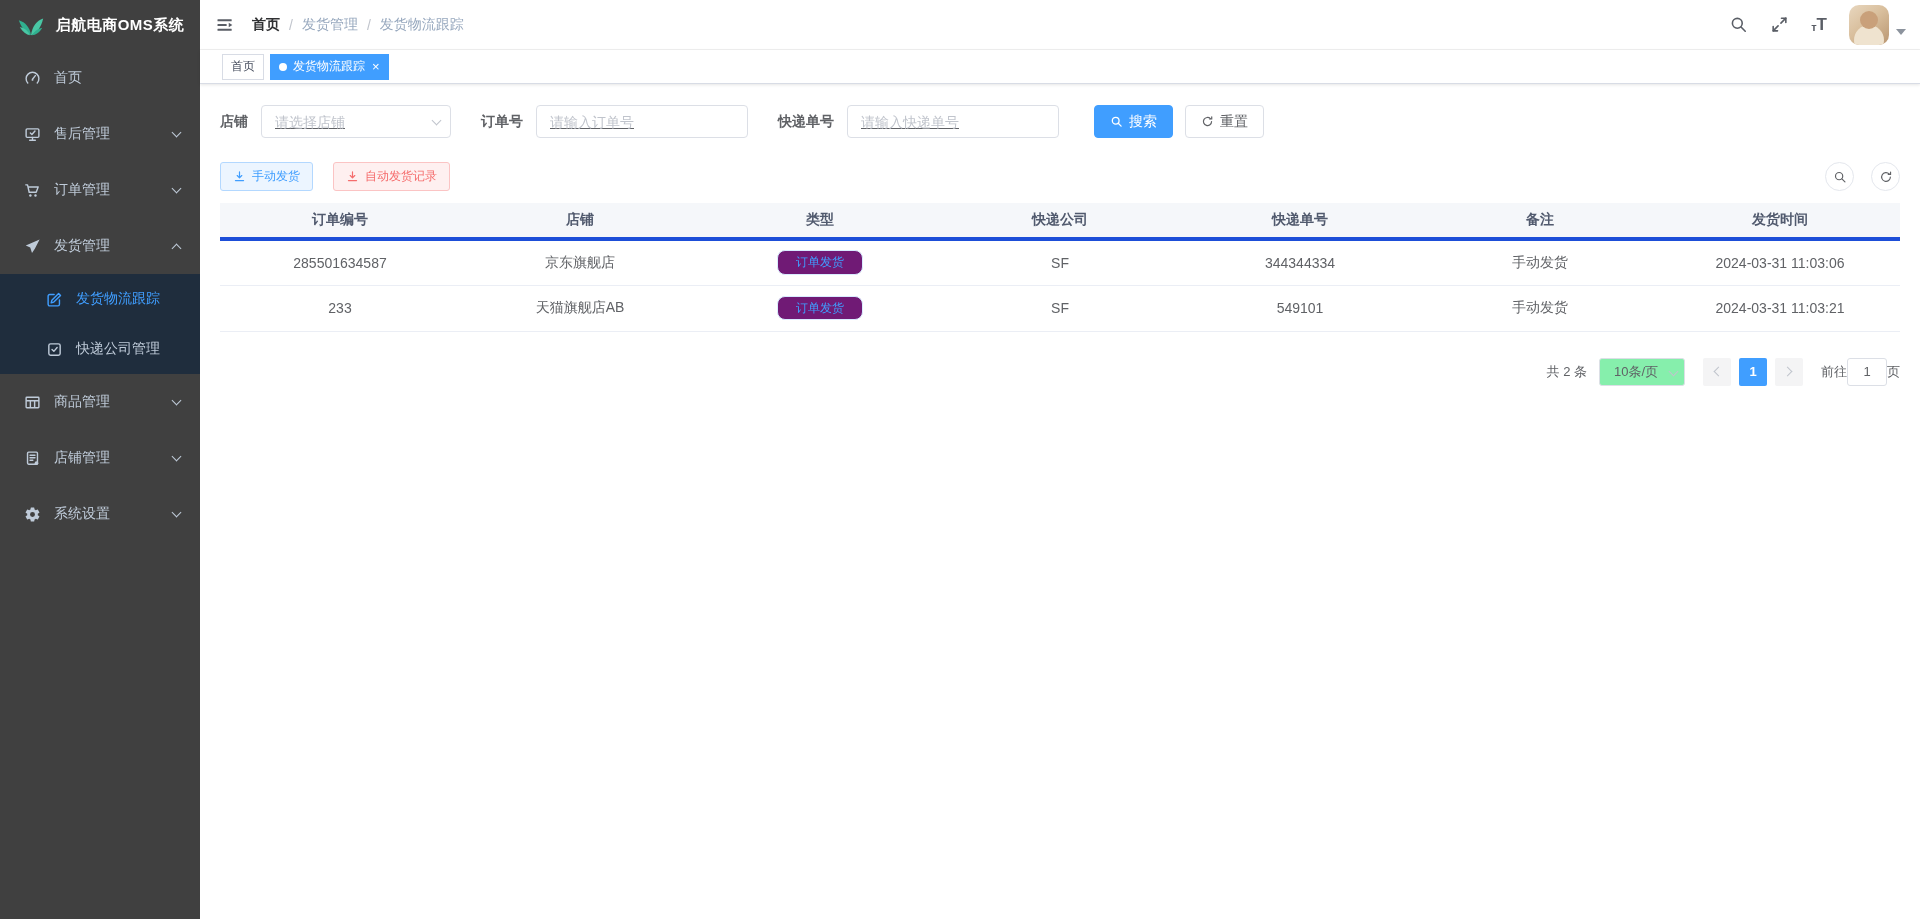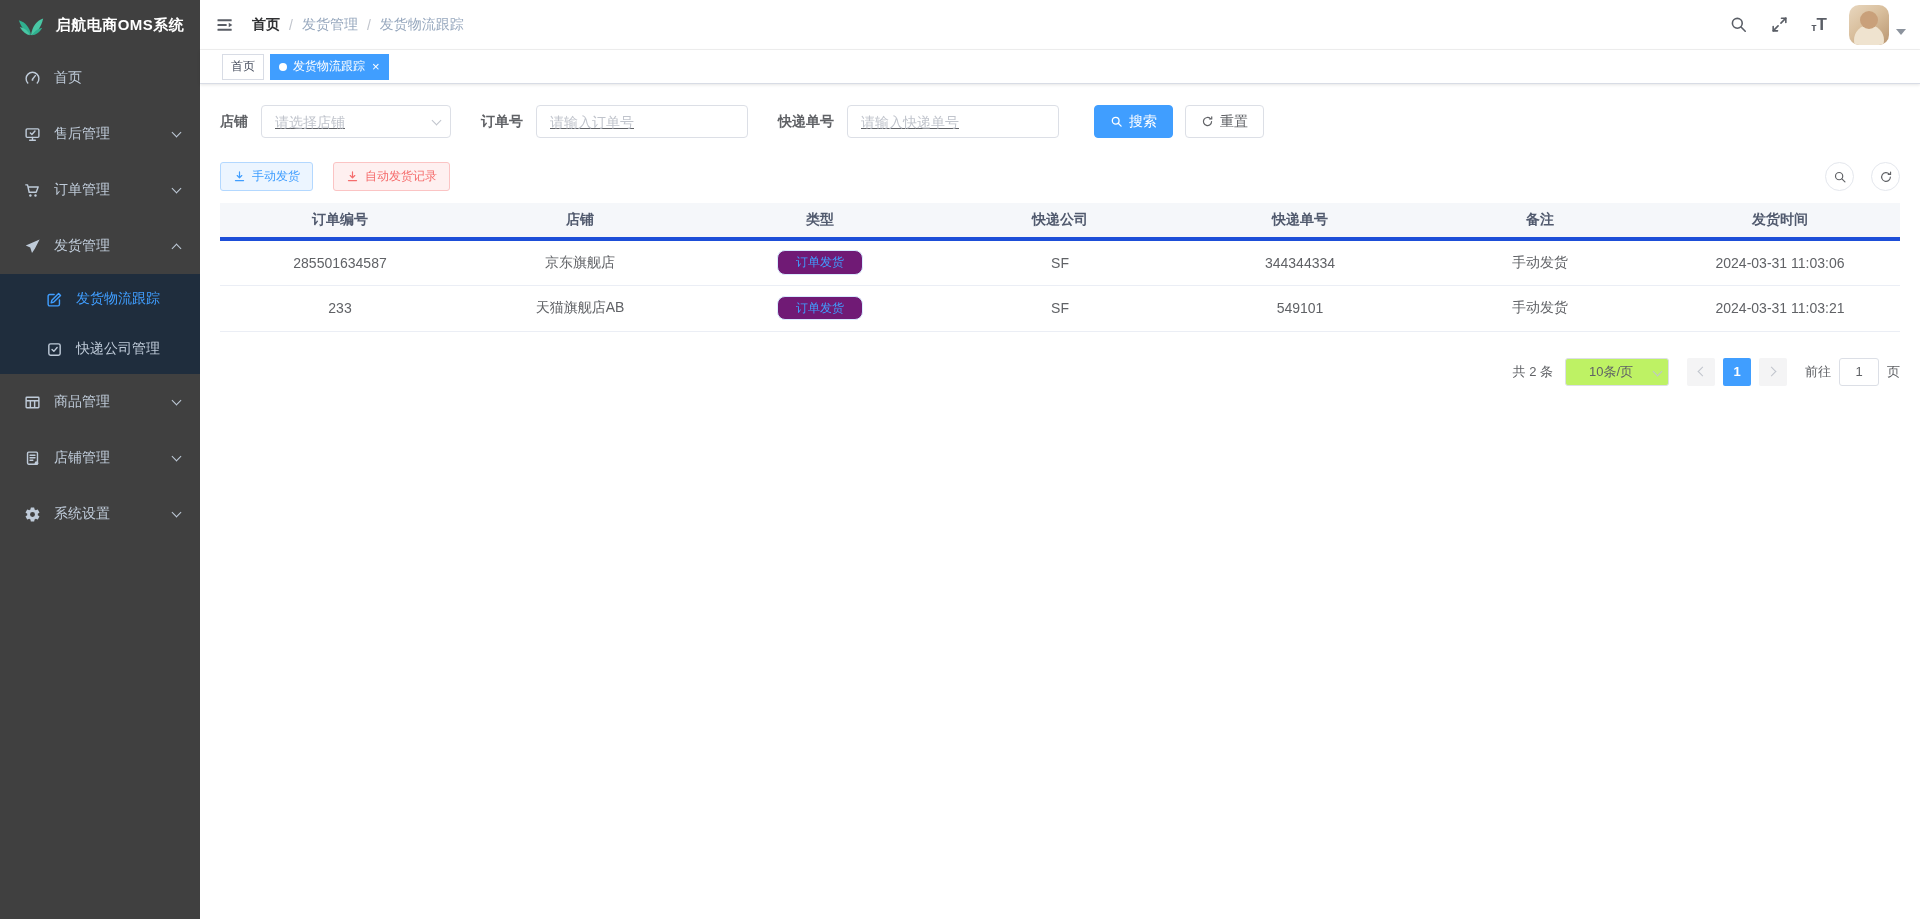--- a/index.html
+++ b/index.html
@@ -75,28 +75,28 @@
   
   .data-table { width:100%; margin-top:12px; border-collapse:collapse; table-layout:fixed; }
   .data-table th { height:36px; background:#f5f7fa; color:#515a6e; font-weight:bold; font-size:14px; text-align:center; border-bottom:4px solid #1d4ed8; }
   .data-table td { height:46px; text-align:center; font-size:14px; color:#606266; border-bottom:1px solid #ebeef5; background:#fff; }
   .type-tag { display:inline-block; padding:3px 18px; font-size:12px; line-height:1.4; color:#409eff; background:#701a75; border:1px solid #d9ecff; border-radius:8px; cursor:default; }
 
   
   .pagination { display:flex; align-items:center; justify-content:flex-end; margin-top:26px; font-size:13px; color:#606266; }
   .pg-total { margin-right:12px; }
   .pg-size { position:relative; margin-right:14px; }
-  .pg-size-box { width:104px; height:28px; border:1px solid #dcdfe6; border-radius:3px; display:flex; align-items:center; justify-content:center; cursor:pointer; color:#606266; background:#bef264; padding-right:12px; }
+  .pg-size-box { width:86px; height:28px; border:1px solid #dcdfe6; border-radius:3px; display:flex; align-items:center; justify-content:center; cursor:pointer; color:#606266; background:#86efac; padding-right:12px; }
   .pg-size .select-chev { top:10px; right:8px; }
   .pg-btn { min-width:28px; height:28px; border:none; border-radius:2px; background:#f4f4f5; display:flex; align-items:center; justify-content:center; cursor:pointer; margin:0 4px; }
   .pg-arrow { width:7px; height:7px; border-right:1.6px solid #c0c4cc; border-bottom:1.6px solid #c0c4cc; }
   .pg-arrow.left { transform:rotate(135deg); margin-left:3px; }
   .pg-arrow.right { transform:rotate(-45deg); margin-right:3px; }
   .pg-page { background:#409eff; color:#fff; font-weight:bold; font-size:13px; }
-  .pg-goto { display:flex; align-items:center; gap:8px; margin-left:14px; }
+  .pg-goto { display:flex; align-items:center; margin-left:14px; }
   .pg-goto-input { width:40px; height:28px; border:1px solid #dcdfe6; border-radius:3px; text-align:center; font-size:13px; color:#606266; outline:none; font-family:inherit; }
 </style>
 </head>
 <body>
 
 <aside class="sidebar">
   <div class="logo-bar">
     <svg width="30" height="26" viewBox="0 0 32 26">
       <g fill="#30b08f">
         <path d="M16 24 C15 16 10 10 3 8 C6 16 10 22 16 24 Z"></path>

